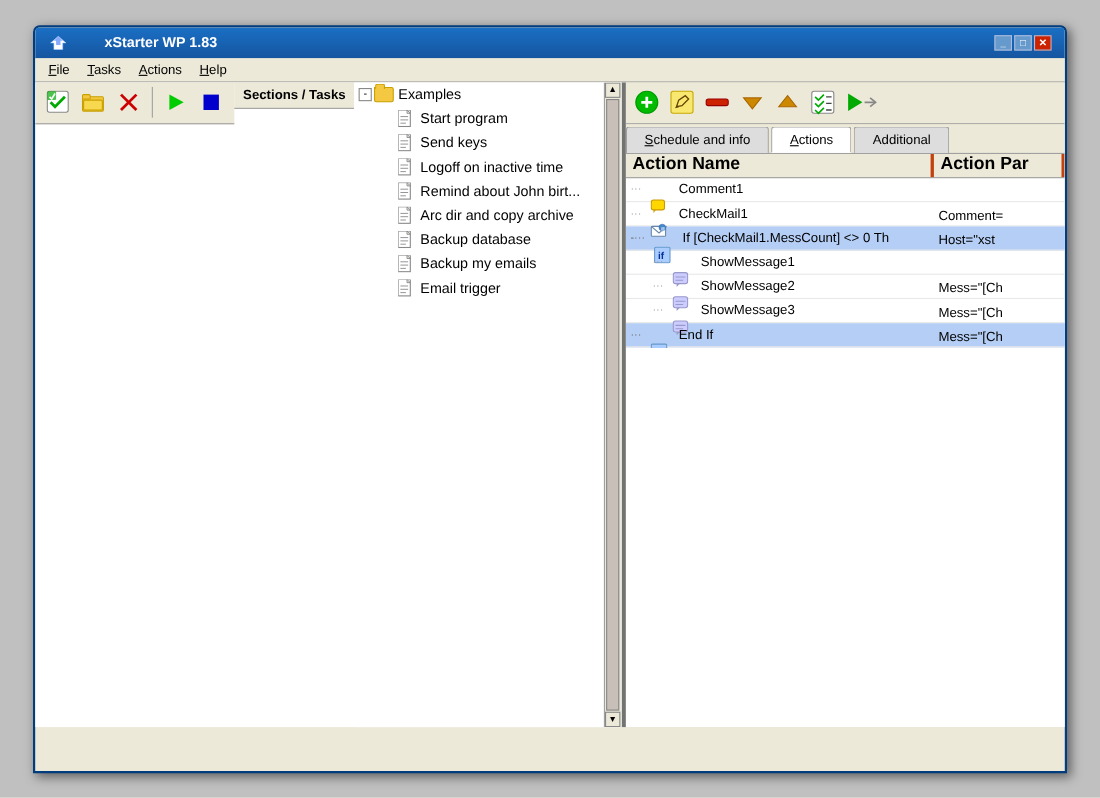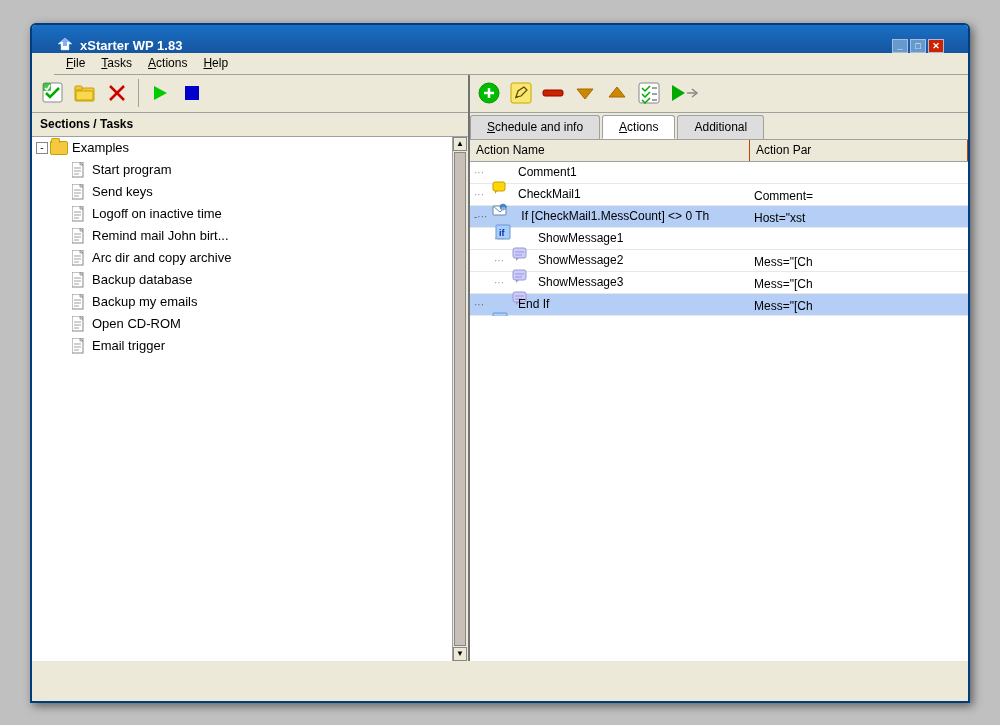--- a/index.html
+++ b/index.html
@@ -24,26 +24,27 @@
       box-shadow: 3px 3px 10px rgba(0,0,0,0.5);
       position: relative;
       overflow: hidden;
     }
 
     
     .title-bar {
       height: 28px;
       background: linear-gradient(to bottom, #1a6fc4, #1555a0);
       display: flex;
-      align-items: flex-end;
-      padding: 0 24px;
+      align-items: center;
+      padding: 0 12px;
       color: white;
       font-size: 13px;
       font-weight: bold;
       user-select: none;
+      gap: 27px;
     }
     .title-bar-icon {
       width: 18px;
       height: 18px;
       margin-right: 6px;
       display: flex;
       align-items: center;
       justify-content: center;
     }
     .title-bar-icon svg {
@@ -69,21 +70,20 @@
     }
 
     
     .menu-bar {
       height: 22px;
       background: #ece9d8;
       display: flex;
       align-items: center;
       padding: 0 4px;
       border-bottom: 1px solid #a0a0a0;
-      margin-left: 22px;
     }
     .menu-item {
       padding: 2px 8px;
       cursor: pointer;
       font-size: 12px;
       color: #000;
     }
     .menu-item u {
       text-decoration: underline;
     }
@@ -117,24 +117,24 @@
     }
 
     
     .main-content {
       display: flex;
       height: calc(100% - 90px);
     }
 
     
     .left-panel {
-      width: 438px;
-      border-right: 2px solid #737373;
-      display: flex;
-      flex-direction: column;
+      width: 537px;
+      border-right: 4px solid #737373;
+      display: flex;
+      flex-direction: row;
       background: #fff;
       flex-shrink: 0;
     }
     .panel-header {
       height: 24px;
       background: #ece9d8;
       display: flex;
       align-items: center;
       padding: 0 8px;
       font-weight: bold;
@@ -264,23 +264,23 @@
       overflow: hidden;
     }
     .table-header {
       display: flex;
       background: #ece9d8;
       border-bottom: 1px solid #a0a0a0;
       height: 22px;
     }
     .col-header {
       padding: 2px 6px;
-      font-size: 12px;
-      font-weight: normal;
-      border-right: 1px solid #c2410c;
+      font-size: 16px;
+      font-weight: bold;
+      border-right: 3px solid #c2410c;
       display: flex;
       align-items: center;
     }
     .col-action-name { width: 280px; }
     .col-action-param { flex: 1; }
 
     .table-body {
       overflow-y: auto;
     }
     .table-row {
@@ -441,21 +441,21 @@
           <span class="expand-placeholder"></span>
           <span class="item-icon">
             <svg width="14" height="16" viewBox="0 0 14 16">
                 <rect x="0" y="0" width="11" height="15" fill="white" stroke="#888" stroke-width="1"></rect>
                 <polyline points="8,0 11,3 11,3 8,3 8,0" fill="#ece9d8" stroke="#888" stroke-width="0.8"></polyline>
                 <line x1="2" y1="6" x2="9" y2="6" stroke="#888" stroke-width="0.8"></line>
                 <line x1="2" y1="9" x2="9" y2="9" stroke="#888" stroke-width="0.8"></line>
                 <line x1="2" y1="12" x2="7" y2="12" stroke="#888" stroke-width="0.8"></line>
               </svg>
           </span>
-          <span class="item-label">Remind mail John birt...</span>
+          <span class="item-label">Remind about John birt...</span>
         </div>
         <div class="tree-item tree-indent-1">
           <span class="expand-placeholder"></span>
           <span class="item-icon">
             <svg width="14" height="16" viewBox="0 0 14 16">
                 <rect x="0" y="0" width="11" height="15" fill="white" stroke="#888" stroke-width="1"></rect>
                 <polyline points="8,0 11,3 11,3 8,3 8,0" fill="#ece9d8" stroke="#888" stroke-width="0.8"></polyline>
                 <line x1="2" y1="6" x2="9" y2="6" stroke="#888" stroke-width="0.8"></line>
                 <line x1="2" y1="9" x2="9" y2="9" stroke="#888" stroke-width="0.8"></line>
                 <line x1="2" y1="12" x2="7" y2="12" stroke="#888" stroke-width="0.8"></line>
@@ -481,33 +481,20 @@
           <span class="item-icon">
             <svg width="14" height="16" viewBox="0 0 14 16">
                 <rect x="0" y="0" width="11" height="15" fill="white" stroke="#888" stroke-width="1"></rect>
                 <polyline points="8,0 11,3 11,3 8,3 8,0" fill="#ece9d8" stroke="#888" stroke-width="0.8"></polyline>
                 <line x1="2" y1="6" x2="9" y2="6" stroke="#888" stroke-width="0.8"></line>
                 <line x1="2" y1="9" x2="9" y2="9" stroke="#888" stroke-width="0.8"></line>
                 <line x1="2" y1="12" x2="7" y2="12" stroke="#888" stroke-width="0.8"></line>
               </svg>
           </span>
           <span class="item-label">Backup my emails</span>
-        </div>
-        <div class="tree-item tree-indent-1">
-          <span class="expand-placeholder"></span>
-          <span class="item-icon">
-            <svg width="14" height="16" viewBox="0 0 14 16">
-                <rect x="0" y="0" width="11" height="15" fill="white" stroke="#888" stroke-width="1"></rect>
-                <polyline points="8,0 11,3 11,3 8,3 8,0" fill="#ece9d8" stroke="#888" stroke-width="0.8"></polyline>
-                <line x1="2" y1="6" x2="9" y2="6" stroke="#888" stroke-width="0.8"></line>
-                <line x1="2" y1="9" x2="9" y2="9" stroke="#888" stroke-width="0.8"></line>
-                <line x1="2" y1="12" x2="7" y2="12" stroke="#888" stroke-width="0.8"></line>
-              </svg>
-          </span>
-          <span class="item-label">Open CD-ROM</span>
         </div>
 
         <div class="tree-item tree-indent-1">
           <span class="expand-placeholder"></span>
           <span class="item-icon">
             <svg width="14" height="16" viewBox="0 0 14 16">
                 <rect x="0" y="0" width="11" height="15" fill="white" stroke="#888" stroke-width="1"></rect>
                 <polyline points="8,0 11,3 11,3 8,3 8,0" fill="#ece9d8" stroke="#888" stroke-width="0.8"></polyline>
                 <line x1="2" y1="6" x2="9" y2="6" stroke="#888" stroke-width="0.8"></line>
                 <line x1="2" y1="9" x2="9" y2="9" stroke="#888" stroke-width="0.8"></line>

